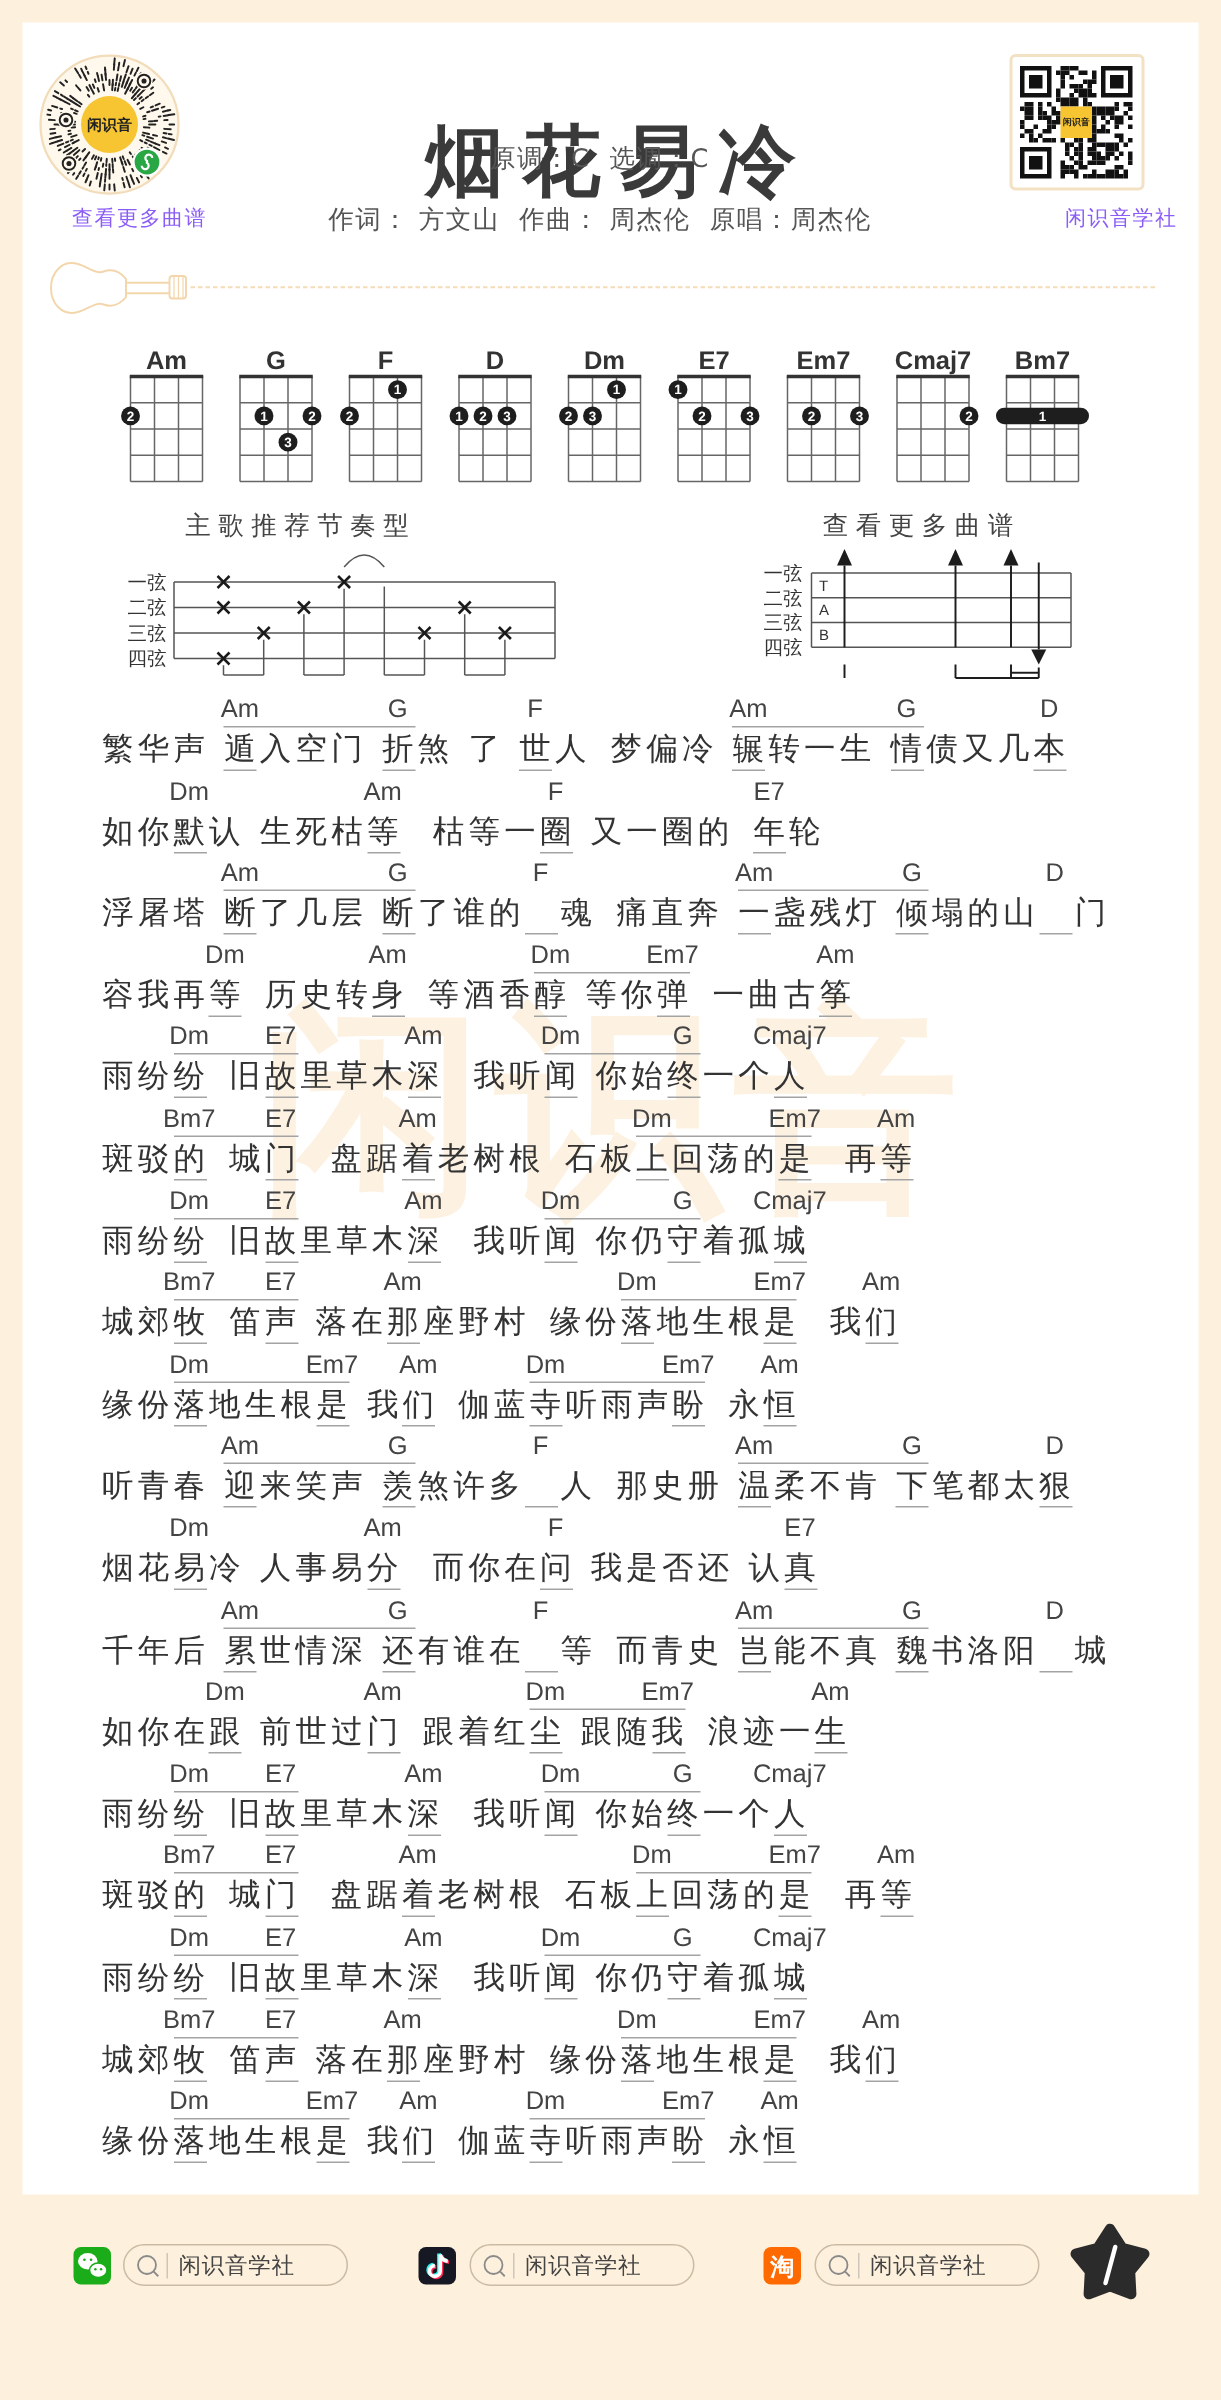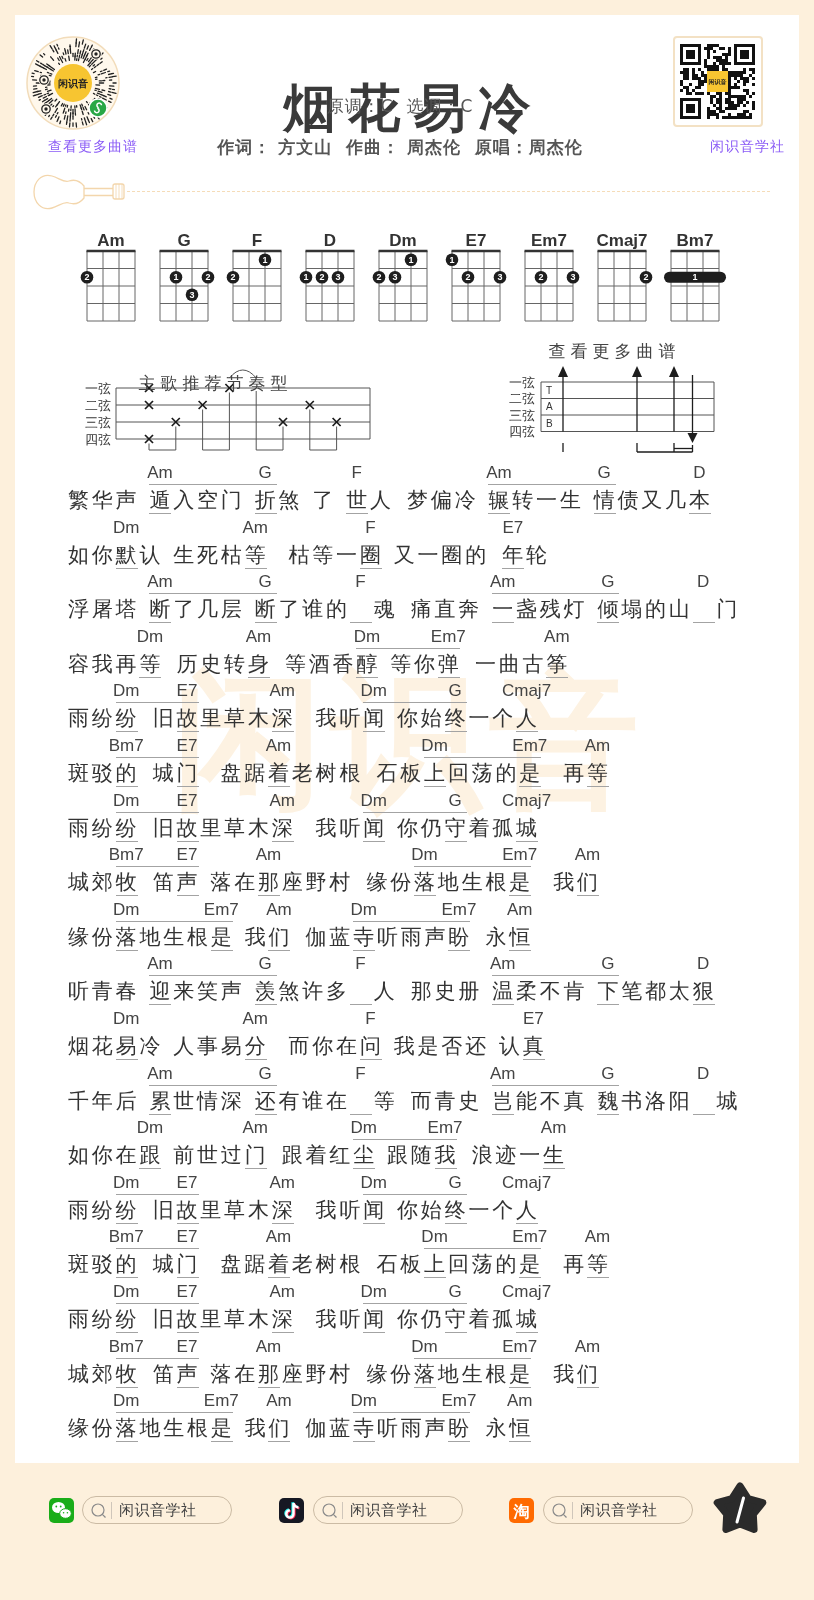--- a/index.html
+++ b/index.html
@@ -12,28 +12,28 @@
   .card{position:absolute;left:15px;top:15px;width:784px;height:1448px;background:var(--card);}
   .watermark{position:absolute;left:150px;top:640px;width:520px;text-align:center;font-size:150px;line-height:200px;
              font-weight:bold;letter-spacing:8px;color:#fdf2e2;white-space:nowrap;font-family:"DejaVu Sans",sans-serif;}
   .art{position:absolute;left:0;top:0;width:814px;height:1600px;overflow:visible;}
   .title{position:absolute;left:0;top:33px;width:814px;box-sizing:border-box;padding-left:13px;text-align:center;
          font-size:52px;line-height:70px;font-weight:bold;letter-spacing:13px;color:#3a3a3a;white-space:nowrap;
          font-family:"DejaVu Sans",sans-serif;margin-top:40px;}
   .key-line,.credits{position:absolute;left:0;width:800px;text-align:center;font-size:17px;line-height:22px;
          color:#555;letter-spacing:1px;white-space:pre;font-family:"DejaVu Sans",sans-serif;}
   .key-line{top:95px;}
-  .credits{top:136px;font-weight:bold;}
+  .credits{top:136px;}
   .caption{position:absolute;top:137px;width:130px;text-align:right;font-size:14px;line-height:20px;color:#8b5cf6;letter-spacing:1px;
            font-family:Liberation Serif, serif;}
   .caption.left{left:8px;}
   .caption.right{left:655px;}
   .rhythm-title{position:absolute;top:340px;width:210px;box-sizing:border-box;padding-left:5px;text-align:center;font-size:17px;
            line-height:22px;letter-spacing:5px;color:#444;font-family:"DejaVu Sans",sans-serif;}
-  .rhythm-title.verse{left:108px;margin-top:32px;}
+  .rhythm-title.verse{left:93px;}
   .rhythm-title.chorus{left:507px;}
 
   .svg-chord-name{font:bold 17px "Liberation Sans",sans-serif;fill:#333;}
   .svg-finger{font:bold 9px "Liberation Sans",sans-serif;fill:#fff;}
   .svg-string-label{font:13px "DejaVu Sans",sans-serif;fill:#333;}
   .svg-tab{font:10px "Liberation Sans",sans-serif;fill:#333;}
   .svg-logo{font:bold 10px "DejaVu Sans",sans-serif;fill:#222;}
   .svg-logo-small{font:bold 6px "DejaVu Sans",sans-serif;fill:#222;}
   .svg-tao{font:bold 16px "DejaVu Sans",sans-serif;fill:#fff;}
   .qr-stroke{stroke:#222;stroke-width:1.3;stroke-linecap:round;}

